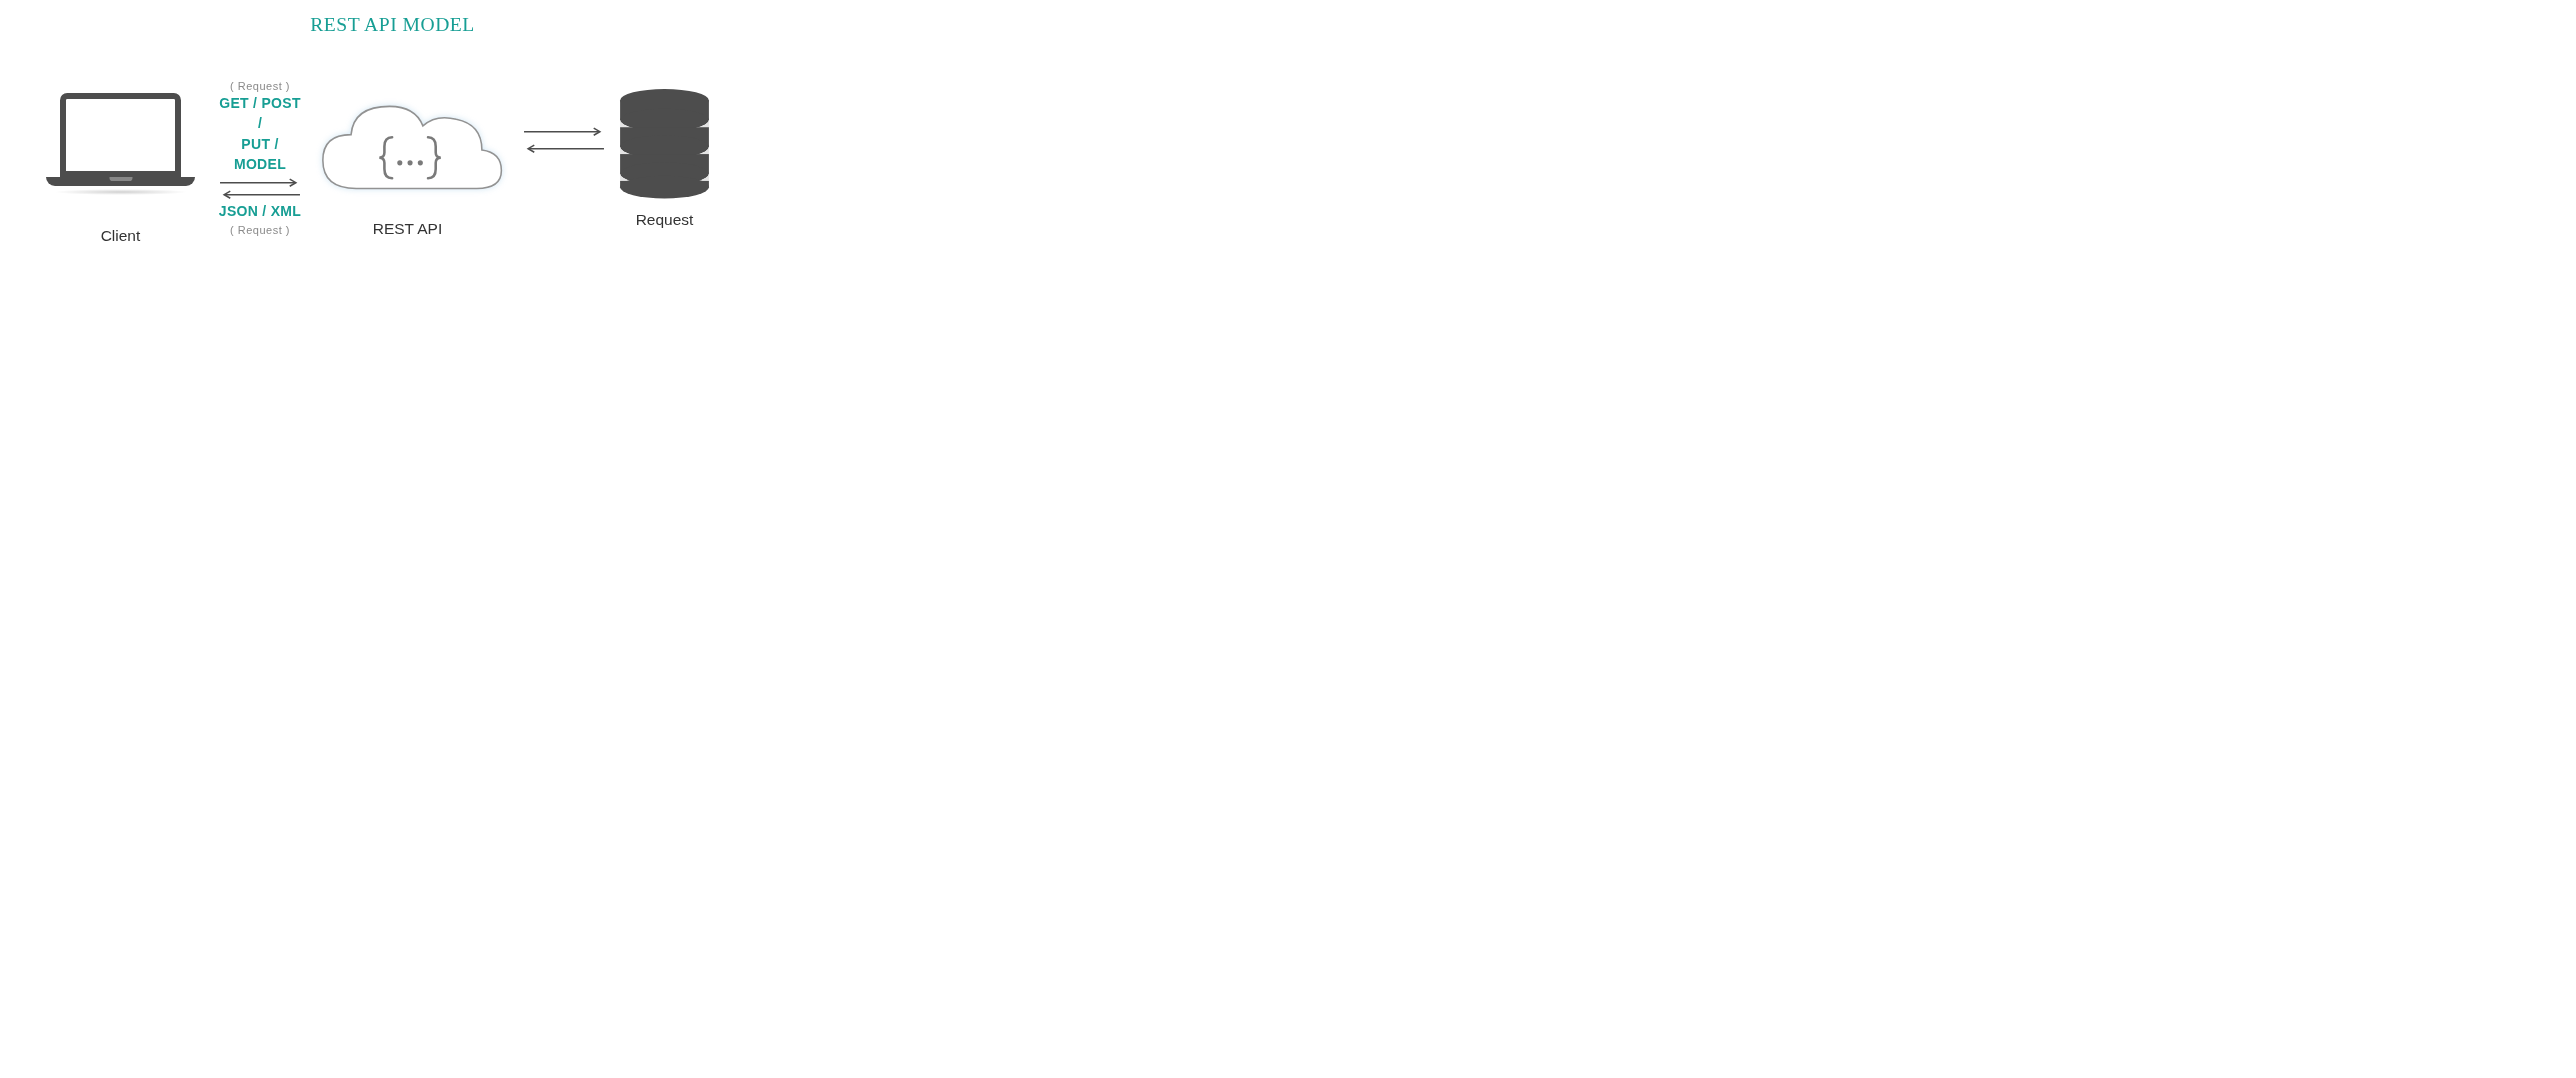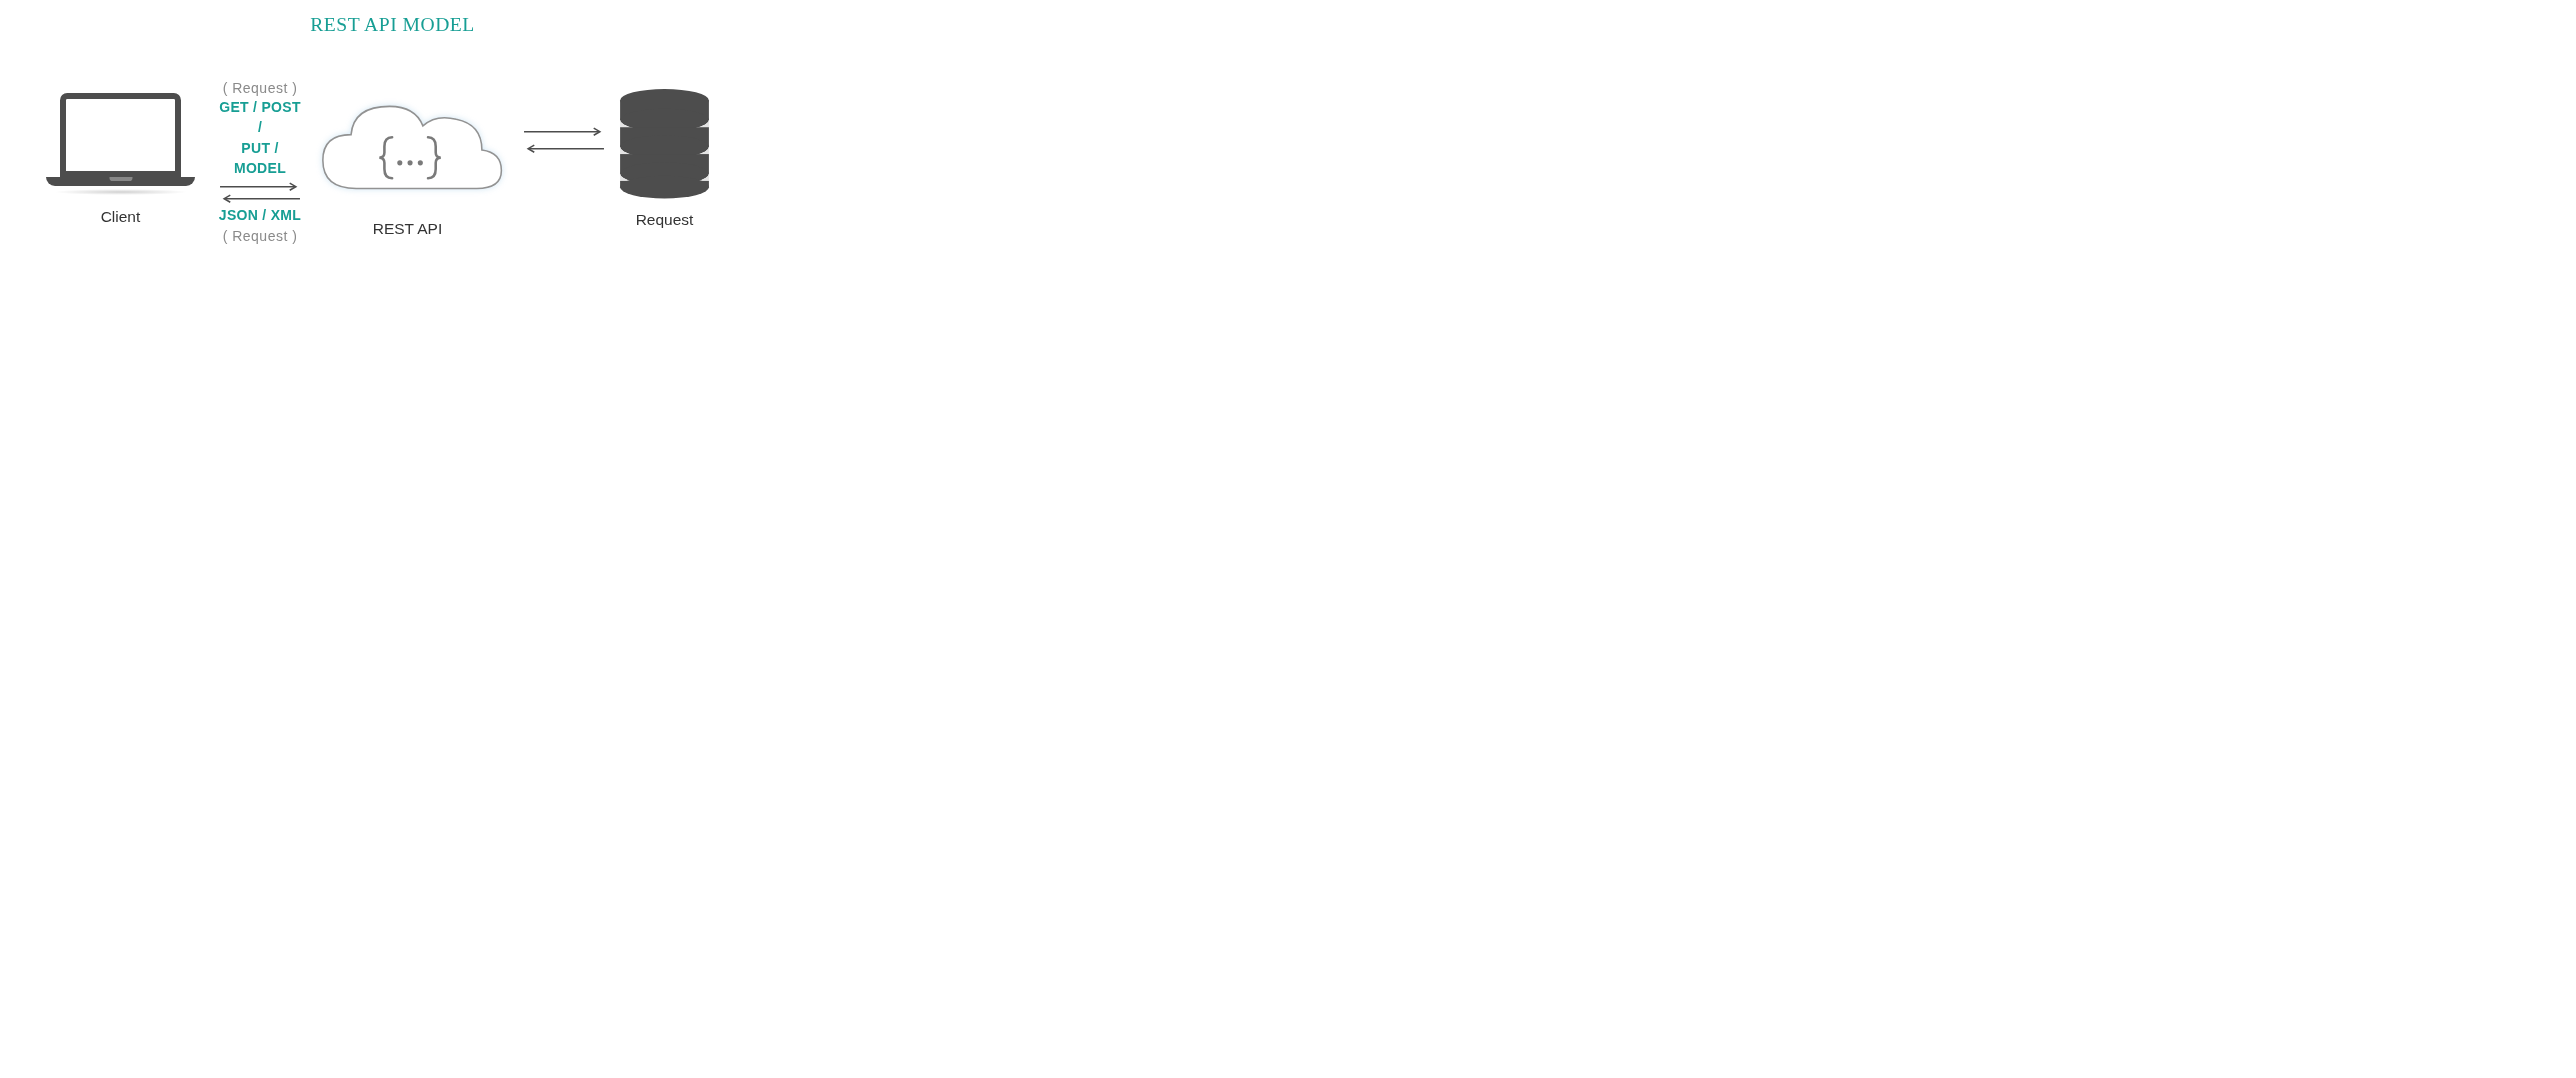--- a/index.html
+++ b/index.html
@@ -64,21 +64,21 @@
     height: 3.6px;
     background: #888;
     border-radius: 0 0 3.1px 3.1px;
   }
   .laptop-shadow {
     width: 134px;
     height: 5.2px;
     margin: 3.1px auto 0;
     background: radial-gradient(ellipse at center, rgba(0,0,0,0.18) 0%, rgba(0,0,0,0) 70%);
   }
-  .client .node-label { margin-top: 9px; }
+  .client .node-label { margin-top: 28px; }
 
   
   .api {
     position: absolute;
     left: 307px;
     top: 91px;
     width: 201px;
     text-align: center;
   }
   .cloud-wrap {
@@ -106,21 +106,21 @@
 
   
   .arrows-left {
     position: absolute;
     left: 216px;
     top: 80px;
     width: 88px;
     text-align: center;
   }
   .req-label, .resp-label {
-    font-size: 14px;
+    font-size: 11px;
     color: #8a8a8a;
     letter-spacing: 0.5px;
   }
   .method-label, .payload-label {
     font-size: 14px;
     font-weight: 600;
     color: #179e94;
     letter-spacing: 0.3px;
     line-height: 1.4;
     margin: 2.1px 0;

